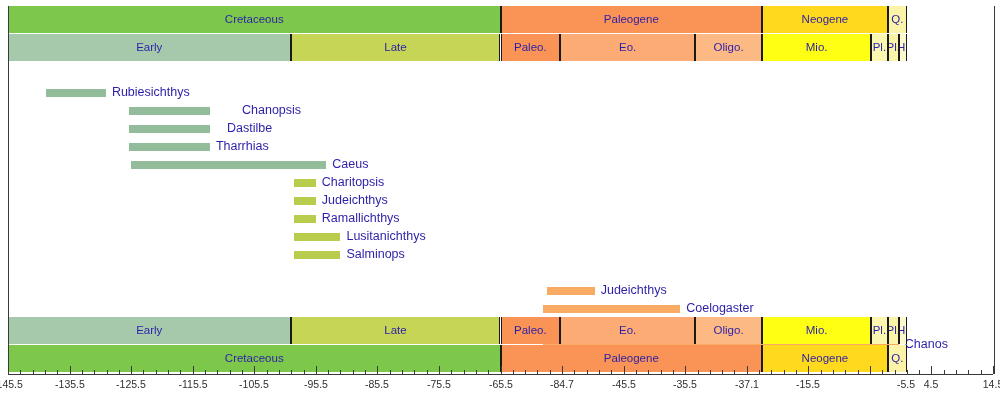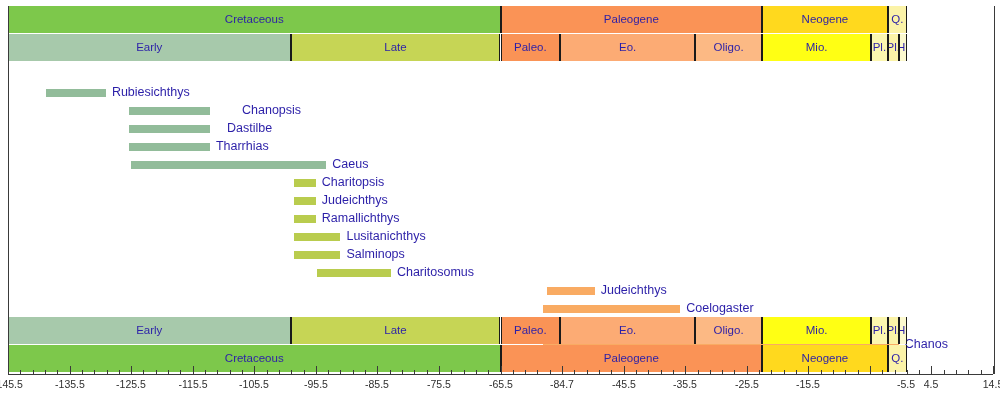--- a/index.html
+++ b/index.html
@@ -117,24 +117,20 @@
         <div class="bar" title="Ramallichthys" style="left: 294.266px; width: 21.5469px; background: rgb(185, 204, 78);"></div>
         <div class="taxon" style="left: 321.812px;">Ramallichthys</div>
       </div>
       <div class="row" style="top: 162px;">
         <div class="bar" title="Lusitanichthys" style="left: 294.266px; width: 46.1719px; background: rgb(185, 204, 78);"></div>
         <div class="taxon" style="left: 346.438px;">Lusitanichthys</div>
       </div>
       <div class="row" style="top: 180px;">
         <div class="bar" title="Salminops" style="left: 294.266px; width: 46.1719px; background: rgb(185, 204, 78);"></div>
         <div class="taxon" style="left: 346.438px;">Salminops</div>
-      </div>
-      <div class="row" style="top: 198px;">
-        <div class="bar" title="Charitosomus" style="left: 317.044px; width: 73.875px; background: rgb(185, 204, 78);"></div>
-        <div class="taxon" style="left: 396.919px;">Charitosomus</div>
       </div>
       <div class="row" style="top: 216px;">
         <div class="bar" title="Halecopsis" style="left: 546.672px; width: 48.0187px; background: rgb(249, 171, 99);"></div>
         <div class="taxon" style="left: 600.691px;">Judeichthys</div>
       </div>
       <div class="row" style="top: 234px;">
         <div class="bar" title="Coelogaster" style="left: 542.978px; width: 137.284px; background: rgb(249, 171, 99);"></div>
         <div class="taxon" style="left: 686.263px;">Coelogaster</div>
       </div>
       <div class="row" style="top: 252px;">
@@ -297,21 +293,21 @@
       <div class="ticklabel" style="left: 439px; top: 4px;">-75.5</div>
       <div class="tick major" style="left: 501px; top: -8px;"></div>
       <div class="ticklabel" style="left: 501px; top: 4px;">-65.5</div>
       <div class="tick major" style="left: 562px; top: -8px;"></div>
       <div class="ticklabel" style="left: 562px; top: 4px;">-84.7</div>
       <div class="tick major" style="left: 624px; top: -8px;"></div>
       <div class="ticklabel" style="left: 624px; top: 4px;">-45.5</div>
       <div class="tick major" style="left: 685px; top: -8px;"></div>
       <div class="ticklabel" style="left: 685px; top: 4px;">-35.5</div>
       <div class="tick major" style="left: 747px; top: -8px;"></div>
-      <div class="ticklabel" style="left: 747px; top: 4px;">-25.5</div>
+      <div class="ticklabel" style="left: 747px; top: 4px;">-37.1</div>
       <div class="tick major" style="left: 808px; top: -8px;"></div>
       <div class="ticklabel" style="left: 808px; top: 4px;">-15.5</div>
       <div class="tick major" style="left: 870px; top: -8px;"></div>
       <div class="ticklabel" style="left: 906px; top: 4px;">-5.5</div>
       <div class="tick major" style="left: 931px; top: -8px;"></div>
       <div class="ticklabel" style="left: 931px; top: 4px;">4.5</div>
       <div class="tick major" style="left: 993px; top: -8px;"></div>
       <div class="ticklabel" style="left: 993px; top: 4px;">14.5</div>
     </div>
 </div>

